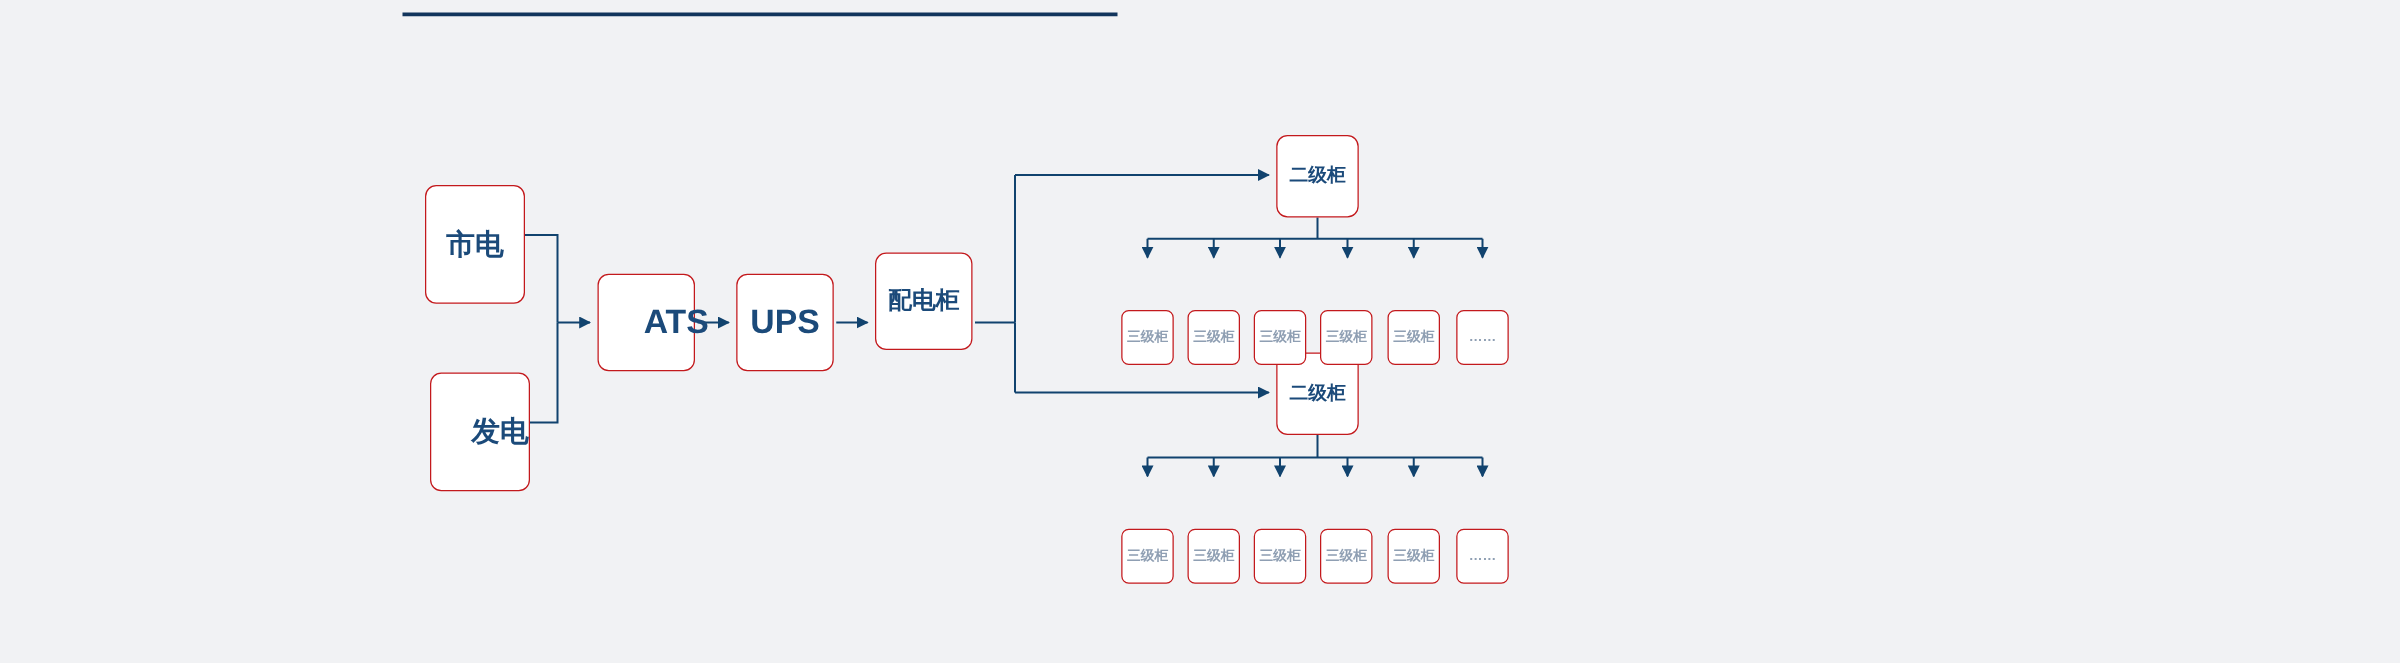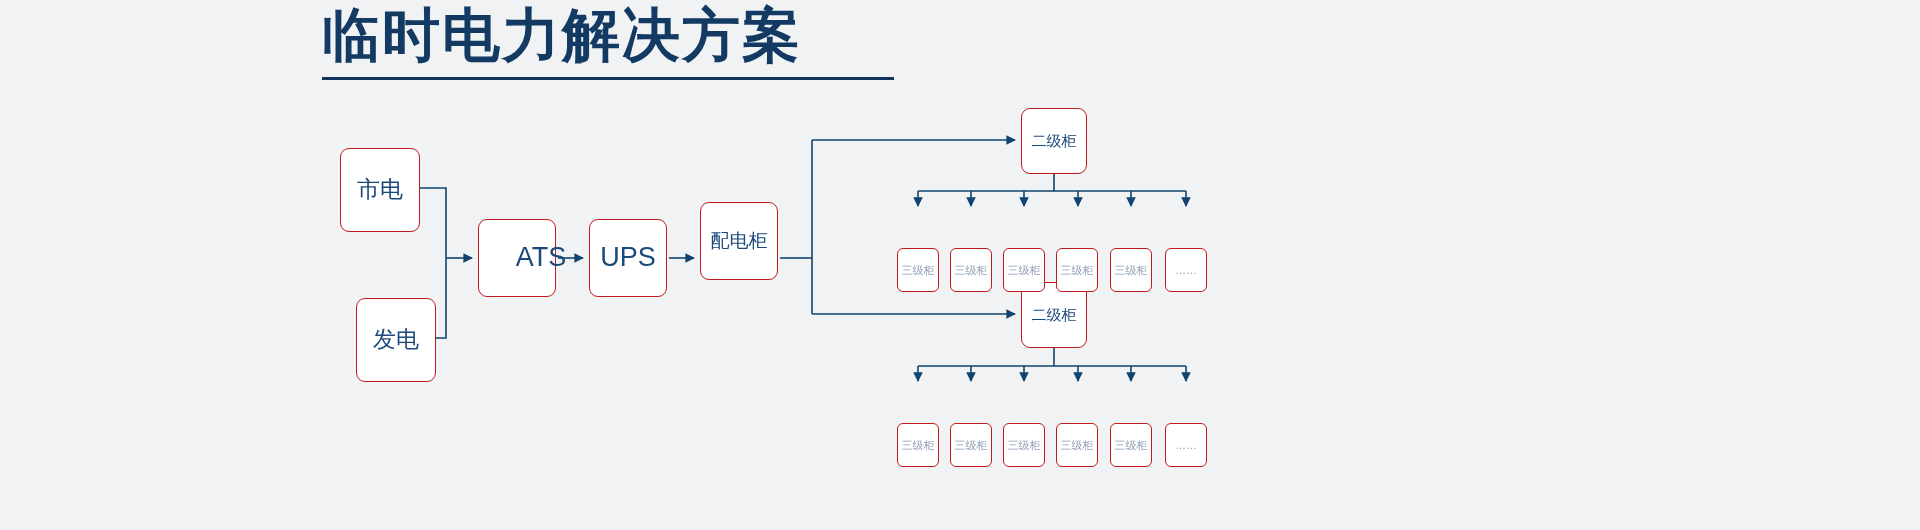--- a/index.html
+++ b/index.html
@@ -61,41 +61,41 @@
     box-sizing: border-box;
     background: #ffffff;
     border: 1.6px solid #c3191c;
     border-radius: 9px;
     display: flex;
     align-items: center;
     justify-content: center;
     color: #1b4a7a;
     text-align: center;
     line-height: 1.1;
-  }
-  .node.src      { width: 80px;  height: 84px;  font-size: 23px; }
+    font-weight: bold;
+  }
+  .node.src      { width: 80px;  height: 95px;  font-size: 23px; }
   .node.stage    { width: 78px;  height: 78px;  font-size: 27px; }
   .node.stage.cn { font-size: 19px; }
   .node.lvl2     { width: 66px;  height: 66px;  font-size: 15px; }
   .node.lvl3 {
     width: 42px;
     height: 44px;
     font-size: 11px;
     color: #8f9fb3;
     border-radius: 6px;
     border-width: 1.4px;
     margin-top: 40px;
   }
   .node.lvl3.ellipsis { color: #8f9fb3; letter-spacing: 0px; }
 </style>
 </head>
 <body>
 
 <div id="title-block">
-  <div id="page-title">临时电力解决方案</div>
   <div id="title-rule"></div>
 </div>
 
 <div id="diagram">
 
   <svg id="wires" viewBox="0 0 1920 530" xmlns="http://www.w3.org/2000/svg">
     <defs>
       <marker id="arrow" viewBox="0 0 10 10" refX="9" refY="5" markerWidth="6" markerHeight="6" orient="auto-start-reverse">
         <path d="M 0 0 L 10 5 L 0 10 z" fill="#11436e"></path>
       </marker>
@@ -136,21 +136,21 @@
       <path d="M 1024 366 L 1024 381" marker-end="url(#arrow)"></path>
       <path d="M 1078 366 L 1078 381" marker-end="url(#arrow)"></path>
       <path d="M 1131 366 L 1131 381" marker-end="url(#arrow)"></path>
       <path d="M 1186 366 L 1186 381" marker-end="url(#arrow)"></path>
     </g>
   </svg>
 
   <div class="node src" style="left:340px; top:148px;">
     <span>市电</span>
   </div>
-  <div class="node src" style="left:356px; top:298px;">
+  <div class="node src" style="left:344px; top:298px;justify-content:flex-end;">
     <span>发电</span>
   </div>
 
   <div class="node stage" style="left:478px; top:219px;padding-left:48px;">
     <span>ATS</span>
   </div>
   <div class="node stage" style="left:589px; top:219px;text-align:center;">
     <span>UPS</span>
   </div>
   <div class="node stage cn" style="left:700px; top:202px;">

